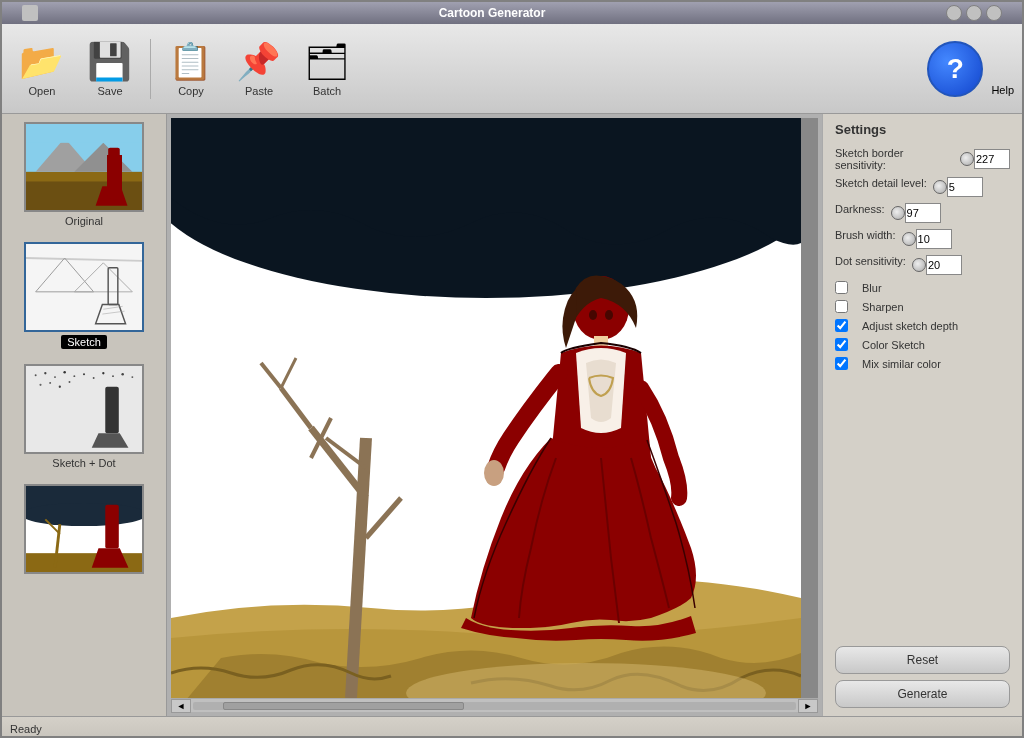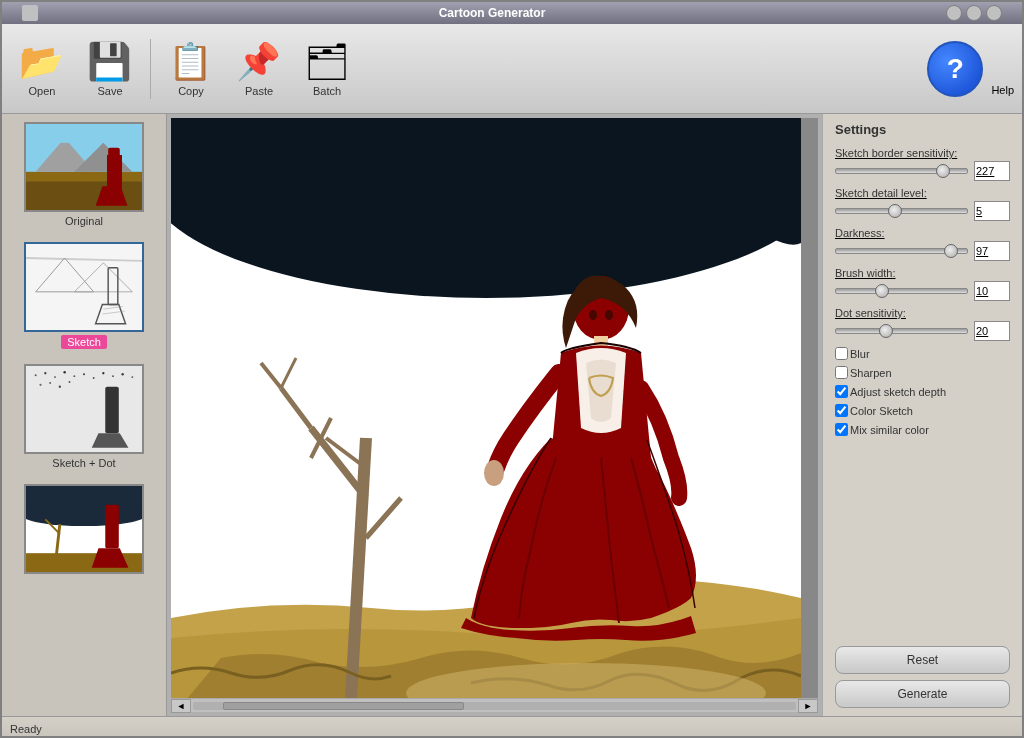--- a/index.html
+++ b/index.html
@@ -119,21 +119,21 @@
       position: relative;
     }
     .thumb-img.selected { border-color: #336699; background: #336699; }
     .thumb-label {
       font-size: 11px;
       color: #333;
       margin-top: 3px;
       text-align: center;
     }
     .thumb-label.selected-label {
-      background: #ec4899;
+      background: #000000;
       color: white;
       padding: 1px 6px;
       border-radius: 2px;
     }
 
     
     #canvas-area {
       flex: 1;
       background: #b0b0b0;
       display: flex;
@@ -162,21 +162,21 @@
       flex-direction: column;
       gap: 6px;
       overflow-y: auto;
     }
     .settings-title {
       font-size: 13px;
       font-weight: bold;
       color: #333;
       margin-bottom: 4px;
     }
-    .setting-row { display: flex; flex-direction: column; gap: 2px; text-decoration: underline; }
+    .setting-row { display: flex; flex-direction: row; gap: 12px; }
     .setting-label { font-size: 11px; color: #333; }
     .setting-control {
       display: flex;
       align-items: center;
       gap: 6px;
     }
     .slider-track {
       flex: 1;
       height: 6px;
       background: linear-gradient(to bottom, #999, #ddd);
@@ -199,21 +199,21 @@
       height: 20px;
       border: 1px solid #888;
       background: white;
       font-size: 11px;
       text-align: left;
       padding: 1px;
     }
     .checkbox-row {
       display: flex;
       align-items: center;
-      gap: 2px;
+      gap: 14px;
       font-size: 11px;
       color: #333;
     }
     .checkbox-row input { margin: 0; }
     .action-btn {
       width: 100%;
       height: 28px;
       background: linear-gradient(to bottom, #e8e8e8, #c8c8c8);
       border: 1px solid #999;
       border-radius: 8px;

